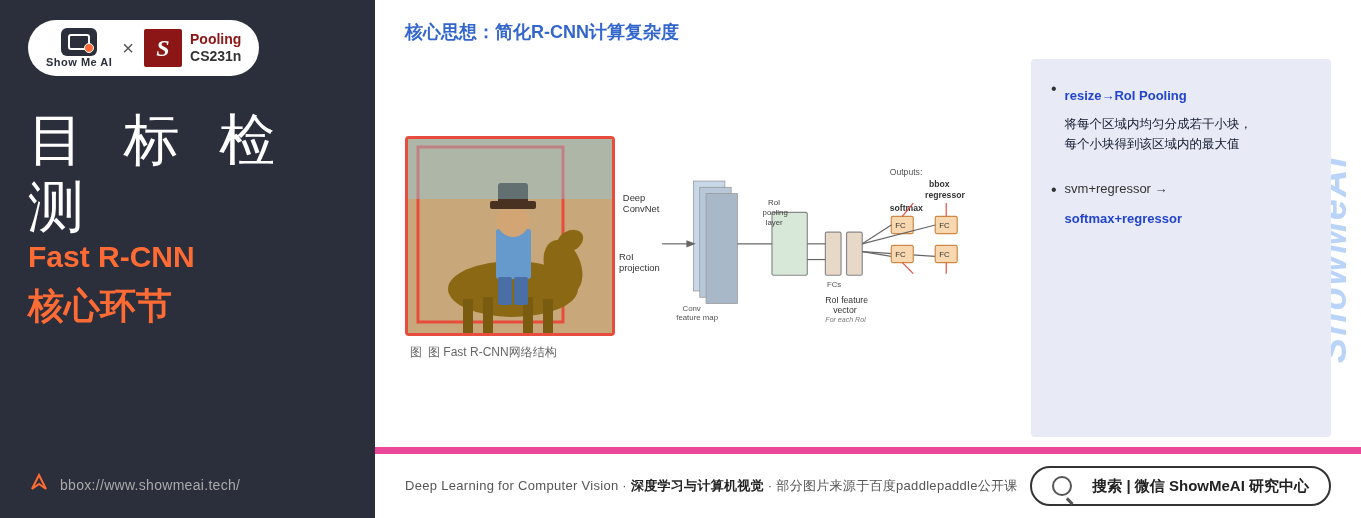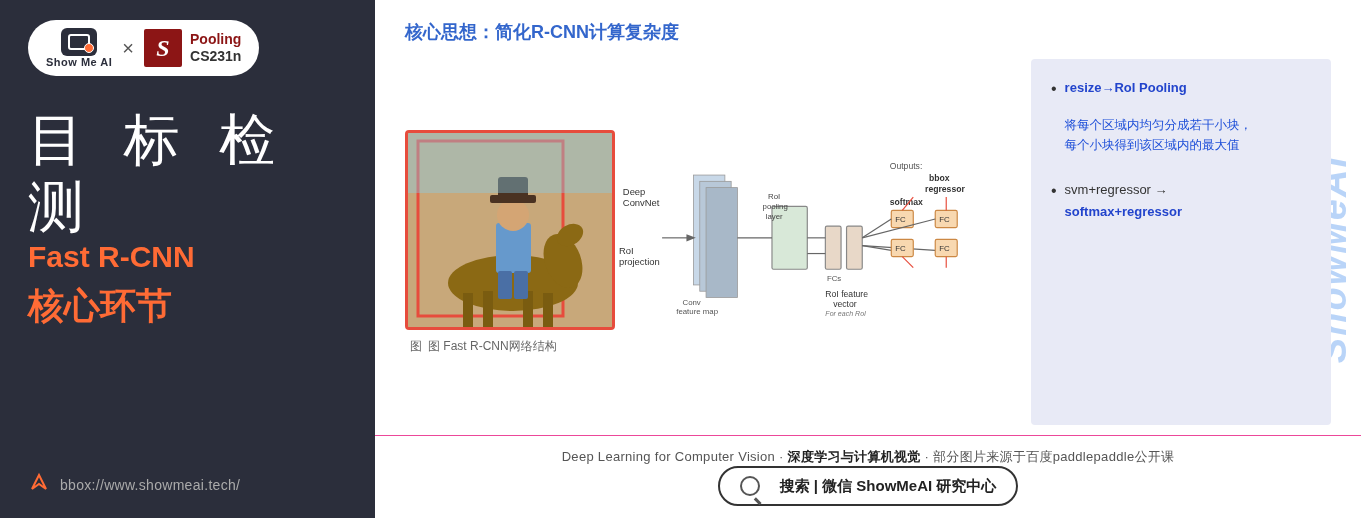--- a/index.html
+++ b/index.html
@@ -223,56 +223,56 @@
       line-height: 1.5;
     }
 
     .bullet-content {
       flex: 1;
     }
 
     .highlight-blue {
       color: #2244cc;
       font-weight: bold;
+      margin-top: 8px;
     }
 
     .arrow-text {
       color: #333;
     }
 
     .body-text {
-      color: #1d4ed8;
+      color: #0f172a;
       font-size: 12.5px;
       line-height: 1.6;
-      margin-top: 16px;
+      margin-top: 7px;
     }
 
     .caption-row {
       display: flex;
       align-items: center;
       gap: 6px;
       font-size: 12px;
       color: #666;
       margin-top: 8px;
       padding-left: 5px;
     }
 
     .caption-icon {
       font-size: 12px;
     }
 
     
     .bottom-bar {
       background: white;
-      border-top: 1px solid #ec4899;
+      border-top: 7px solid #ec4899;
       padding: 12px 30px;
       display: flex;
       align-items: center;
       justify-content: space-between;
-      flex-direction: column;
     }
 
     .bottom-text {
       font-size: 13px;
       color: #555;
       letter-spacing: 0.3px;
     }
 
     .bottom-text .bold-cn {
       font-weight: bold;

